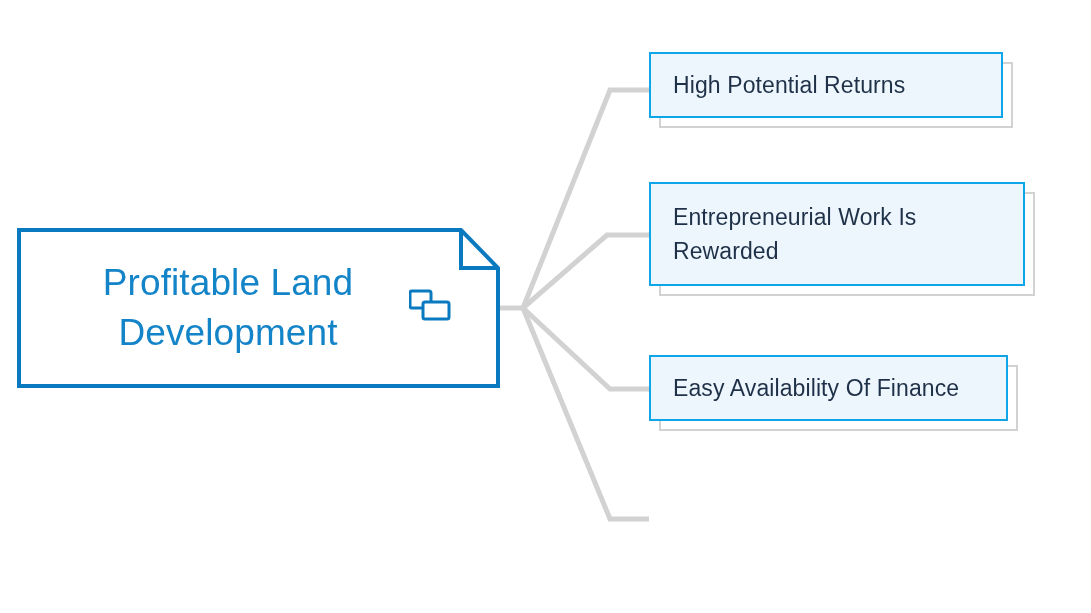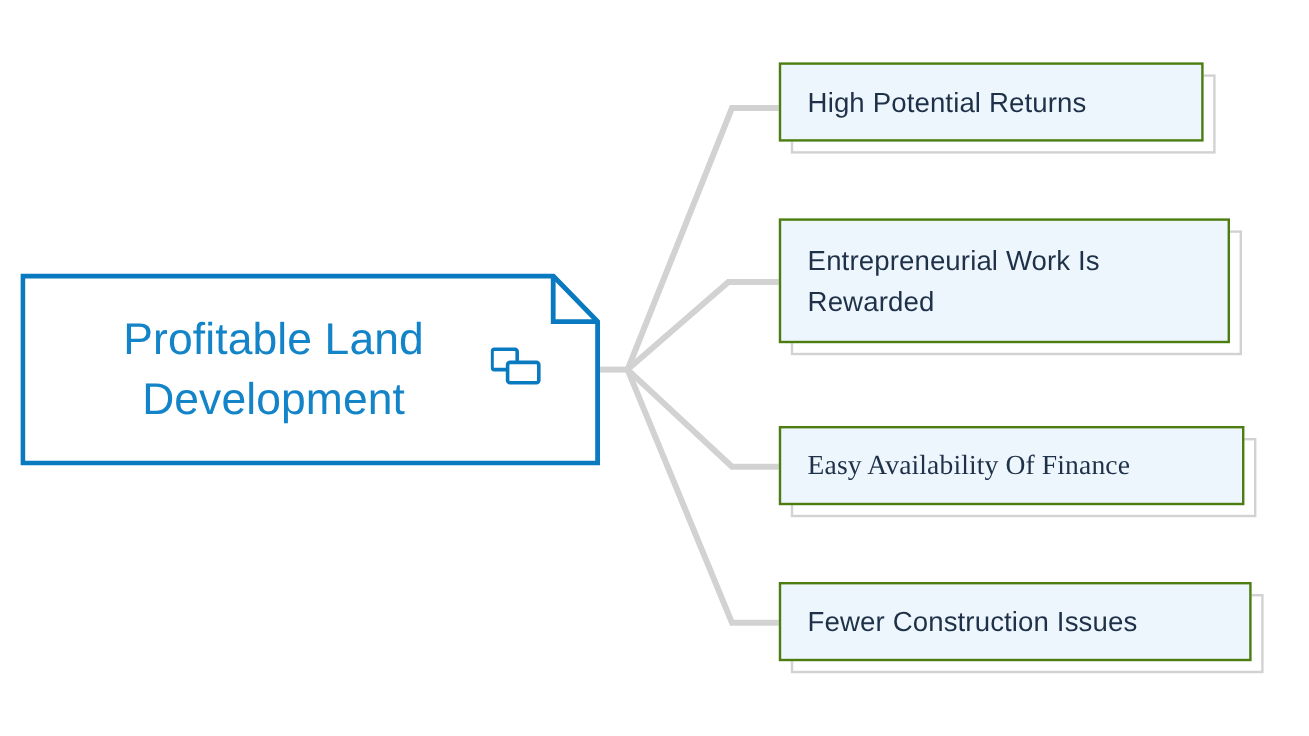--- a/index.html
+++ b/index.html
@@ -88,41 +88,41 @@
     border: 2px solid #d2d2d2;
     background: #ffffff;
     box-sizing: border-box;
   }
   .card-front {
     position: absolute;
     left: 0;
     top: 0;
     right: 0;
     bottom: 0;
-    border: 2px solid #4d7c0f;
+    border: 2px solid #0ea5e9;
     background: #eef6fd;
     box-sizing: border-box;
     display: flex;
     align-items: center;
   }
   .card-text {
     padding: 0 22px;
     color: #1f3148;
     font-size: 23px;
     line-height: 1.5;
     font-weight: 400;
     letter-spacing: 0.1px;
     width: 100%;
     box-sizing: border-box;
   }
 
   
   #card-0 { left: 649px; top: 52px;  width: 354px; height: 66px; }
   #card-1 { left: 649px; top: 182px; width: 376px; height: 104px; text-decoration: underline; }
-  #card-2 { left: 649px; top: 355px; width: 388px; height: 66px; font-family: Liberation Serif, serif; }
+  #card-2 { left: 649px; top: 355px; width: 359px; height: 66px; }
   #card-3 { left: 649px; top: 485px; width: 394px; height: 66px; }
 </style>
 </head>
 <body>
 
 <div id="canvas">
 
   <svg id="connectors" viewBox="0 0 1091 613" width="1091" height="613" aria-hidden="true">
     <g fill="none" stroke="#d2d2d2" stroke-width="5" stroke-linecap="butt" stroke-linejoin="miter">
 
@@ -167,20 +167,14 @@
     </div>
   </div>
 
   <div class="card" id="card-2">
     <div class="card-back"></div>
     <div class="card-front">
       <div class="card-text">Easy Availability Of Finance</div>
     </div>
   </div>
 
-  <div class="card" id="card-3">
-    <div class="card-back"></div>
-    <div class="card-front">
-      <div class="card-text">Fewer Construction Issues</div>
-    </div>
-  </div>
 
 </div>
 
 </body></html>

